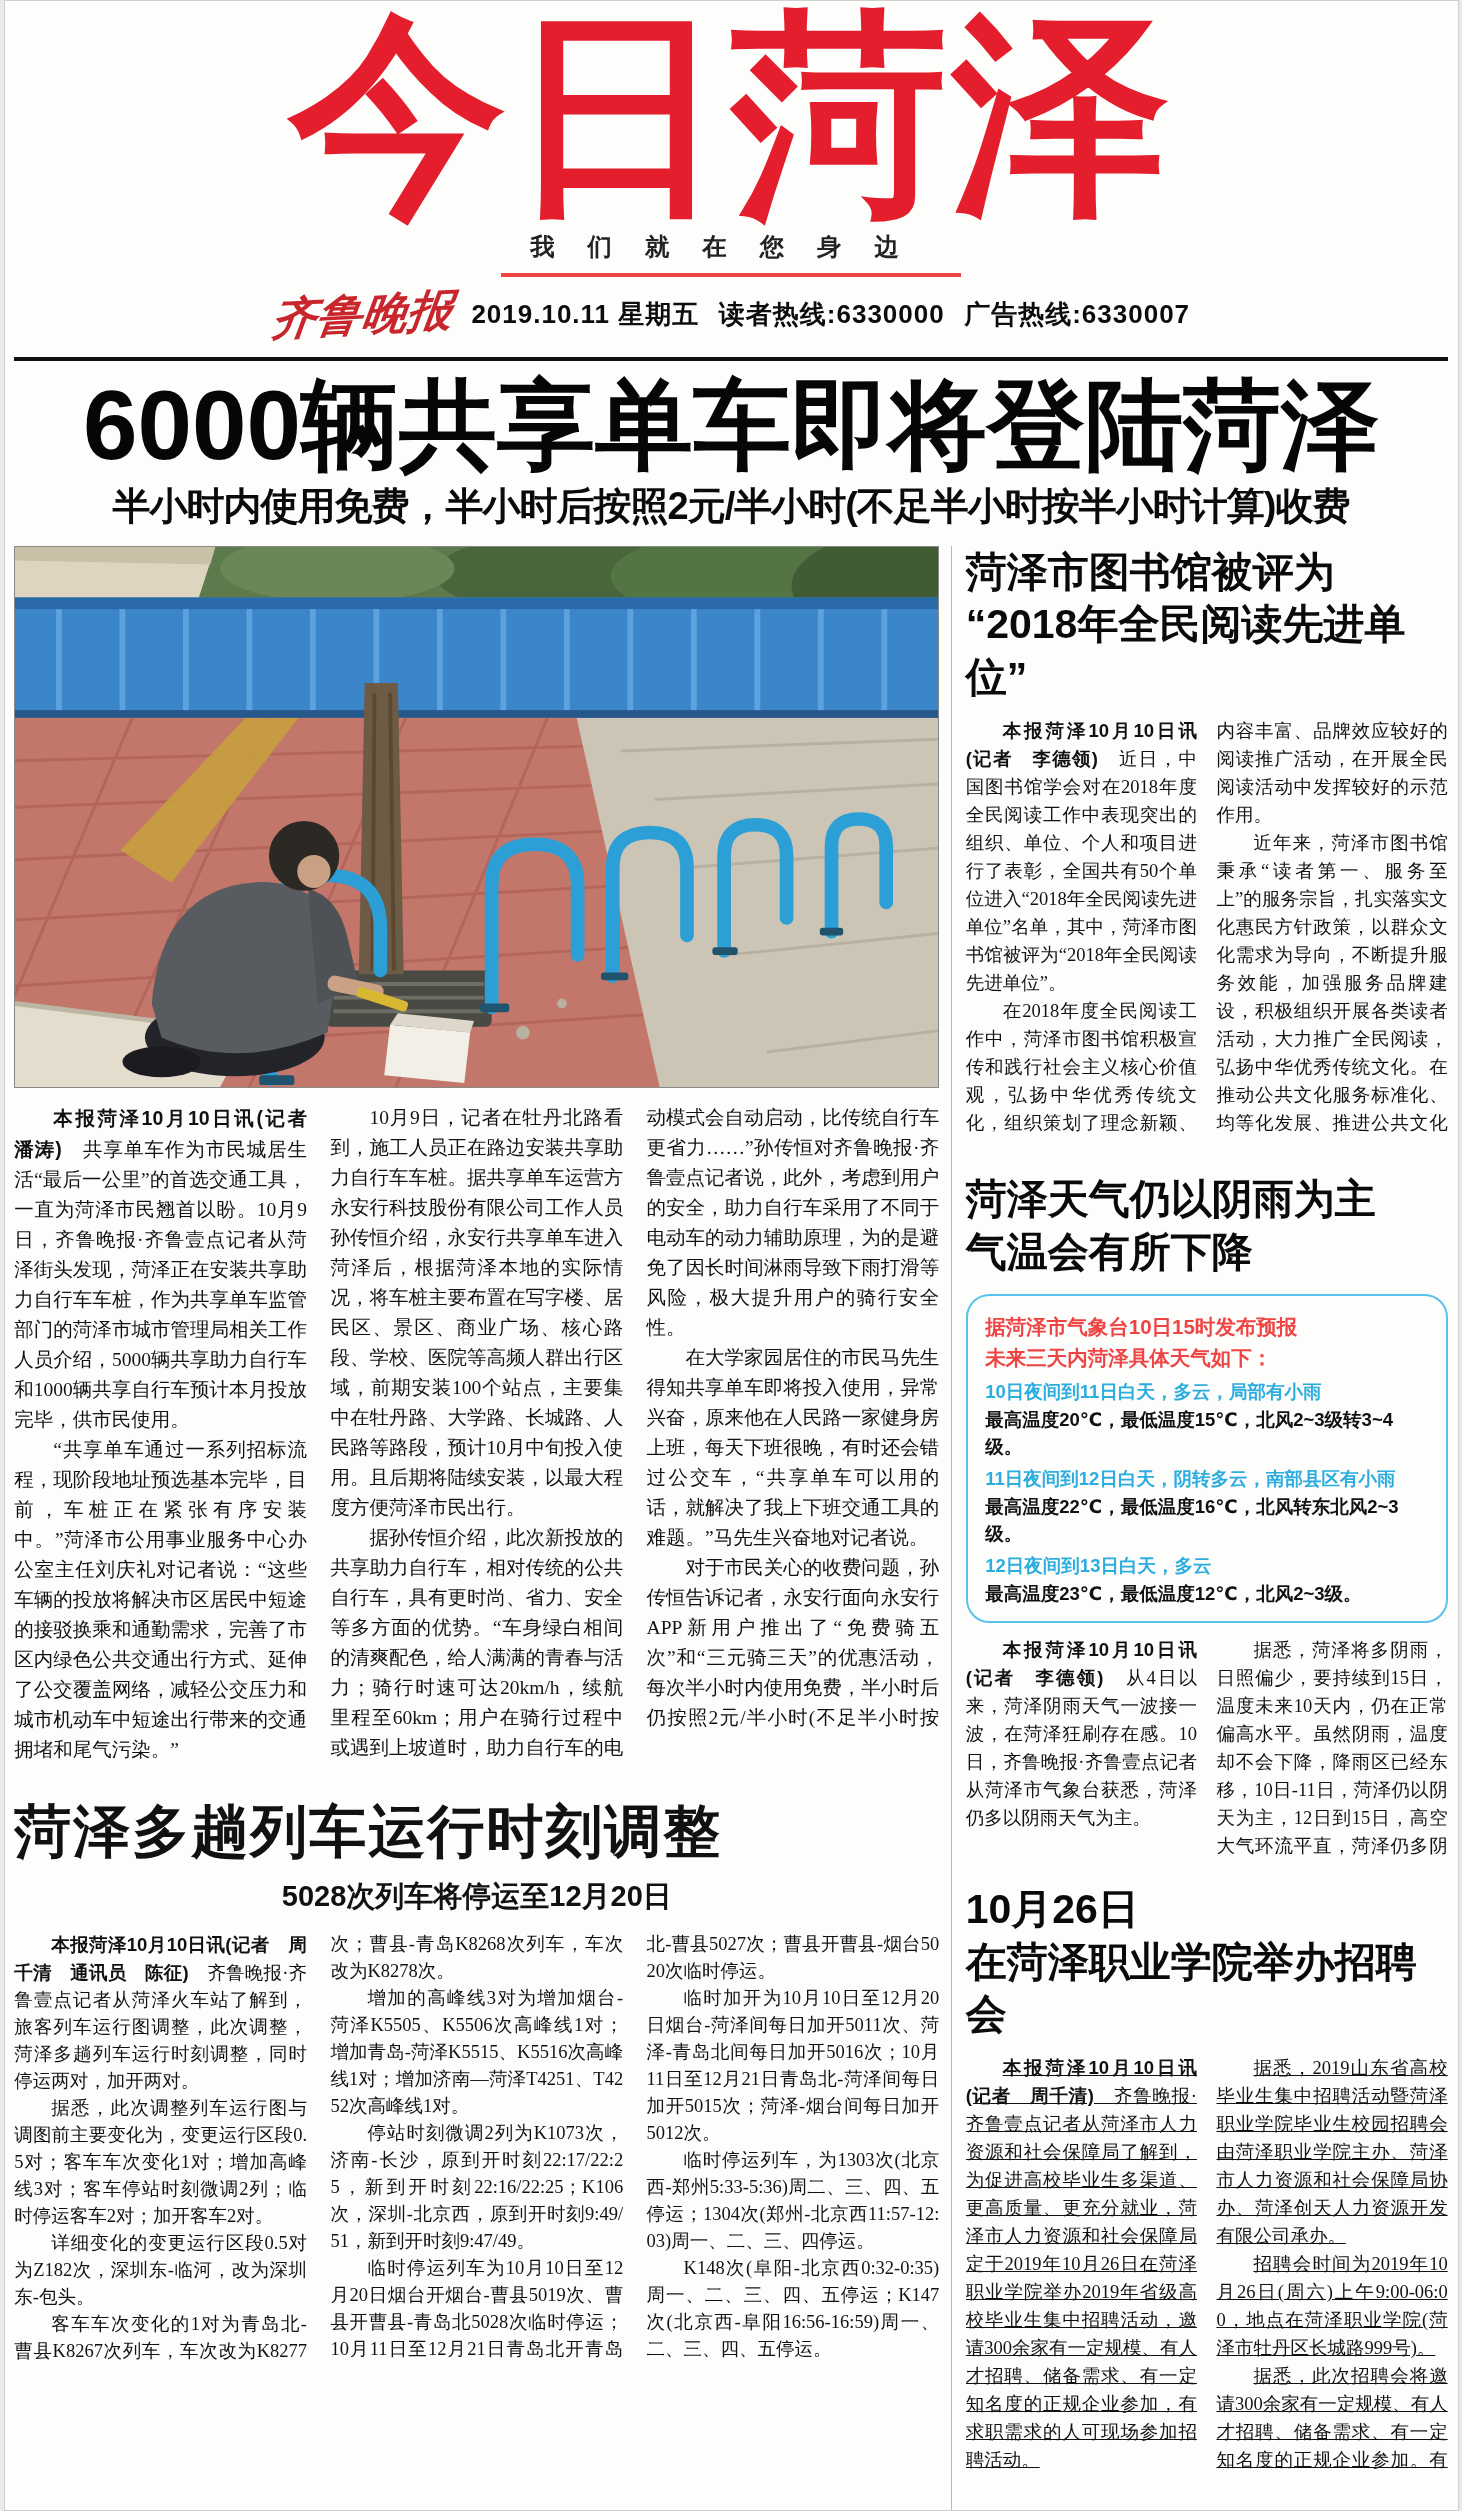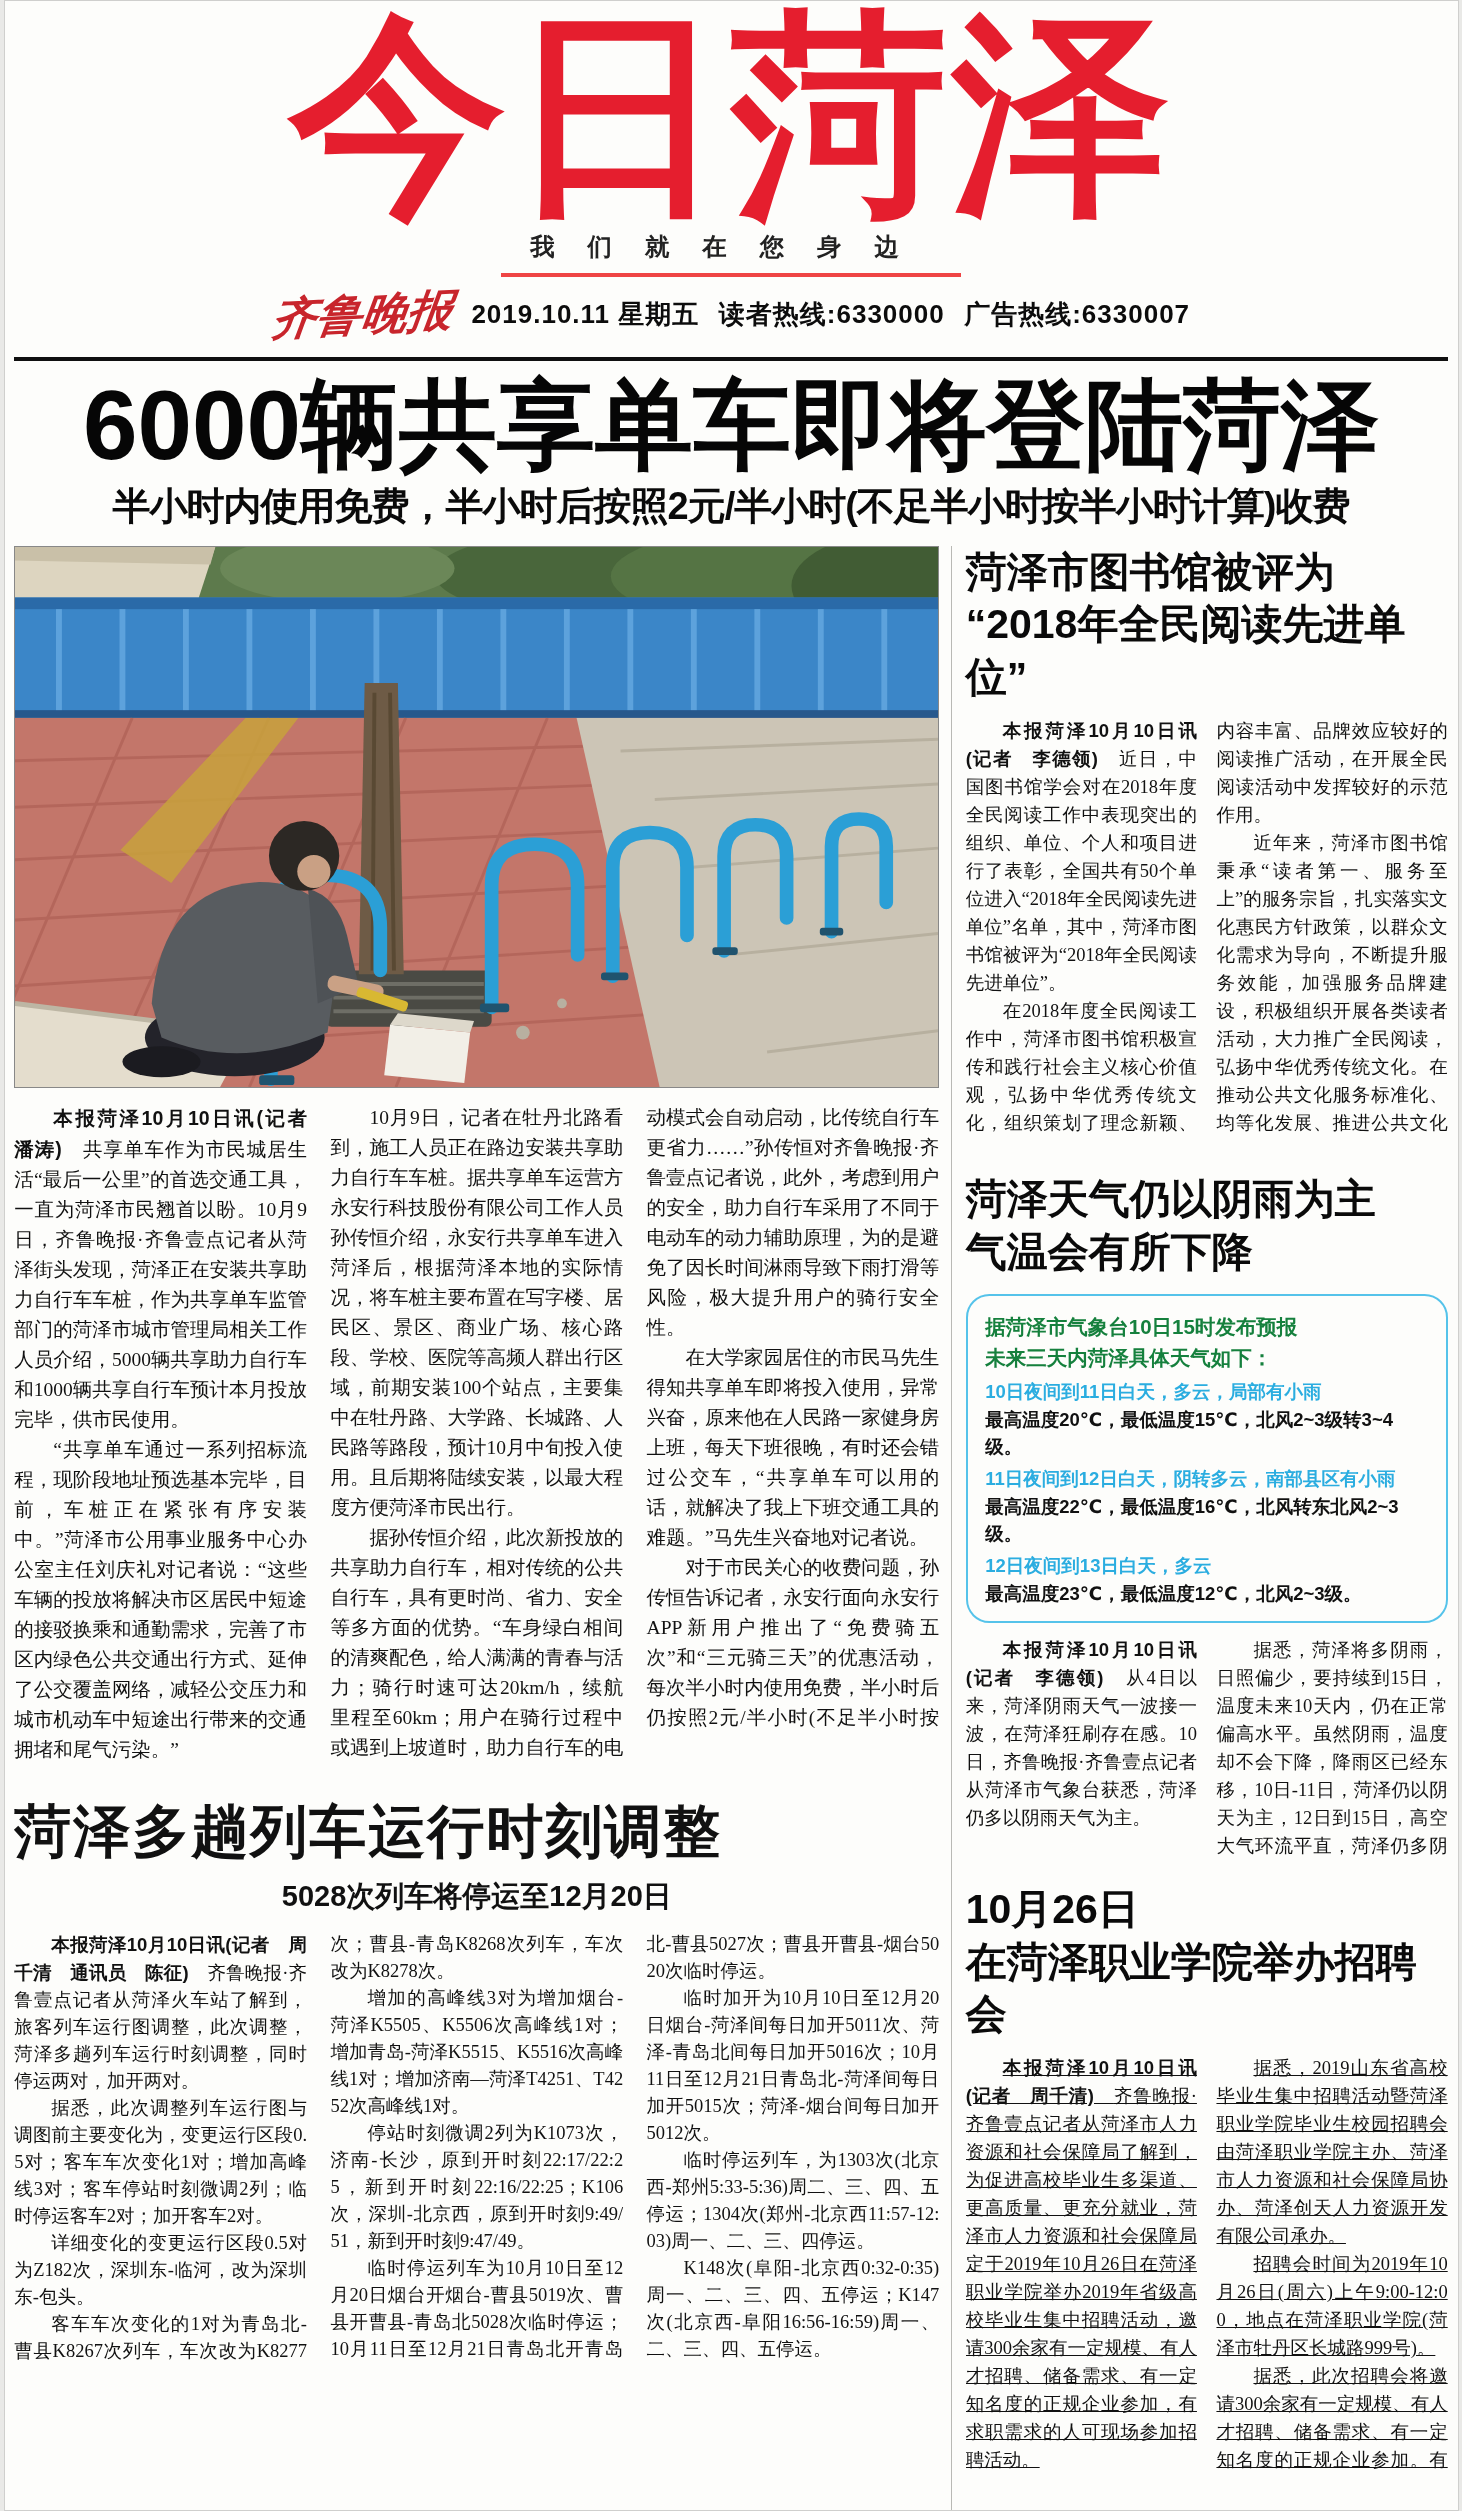--- a/index.html
+++ b/index.html
@@ -73,21 +73,21 @@
     margin-top:13.7px; overflow:hidden;
     column-count:2; column-gap:19.5px; column-fill:auto;
     font-size:18.5px; line-height:28px;
   }
   .lib-body { height:441px; }
   .weather-sec { margin-top:15.6px; }
   .weather-box {
     border:2.9px solid #55c3ea; border-radius:23.4px; padding:15.6px 17.6px 13.7px; margin-top:15.6px;
     font-family:"Liberation Sans","DejaVu Sans",sans-serif;
   }
-  .box-intro { color:#15803d; font-weight:800; font-size:20.5px; line-height:31px; }
+  .box-intro { color:#ef4444; font-weight:800; font-size:20.5px; line-height:31px; }
   .fc-head { color:#2badе0; }
   .fc-head { color:#2bade0; font-weight:800; font-size:18.5px; line-height:29px; margin-top:3.9px; }
   .fc-detail { color:#111; font-weight:700; font-size:18.5px; line-height:27px; }
   .weather-body { height:229px; }
   .job-sec { margin-top:17.6px; }
   .job-body { height:444px;text-decoration:underline; }
   
   .banner { position:relative; margin-top:13.7px; height:137px; background:#c6e3e9; border-radius:5.9px; overflow:hidden; }
   .banner-inner {
     position:absolute; left:15.6px; top:19.5px; width:421px; height:98px;
@@ -292,21 +292,21 @@
       </div>
 
       <div class="job-sec">
         <div class="sec-title">
           <div>10月26日</div>
           <div>在菏泽职业学院举办招聘会</div>
         </div>
         <div class="sec-body job-body">
           <p class="para"><b class="lead">本报菏泽10月10日讯(记者　周千清)　</b><span>齐鲁晚报·齐鲁壹点记者从菏泽市人力资源和社会保障局了解到，为促进高校毕业生多渠道、更高质量、更充分就业，菏泽市人力资源和社会保障局定于2019年10月26日在菏泽职业学院举办2019年省级高校毕业生集中招聘活动，邀请300余家有一定规模、有人才招聘、储备需求、有一定知名度的正规企业参加，有求职需求的人可现场参加招聘活动。</span></p>
           <p class="para">据悉，2019山东省高校毕业生集中招聘活动暨菏泽职业学院毕业生校园招聘会由菏泽职业学院主办、菏泽市人力资源和社会保障局协办、菏泽创天人力资源开发有限公司承办。</p>
-          <p class="para">招聘会时间为2019年10月26日(周六)上午9:00-12:00，地点在菏泽职业学院(菏泽市牡丹区长城路999号)。</p>
+          <p class="para">招聘会时间为2019年10月26日(周六)上午9:00-06:00，地点在菏泽职业学院(菏泽市牡丹区长城路999号)。</p>
           <p class="para">据悉，此次招聘会将邀请300余家有一定规模、有人才招聘、储备需求、有一定知名度的正规企业参加。有求职需求的市民可到现场参加招聘会。</p>
         </div>
       </div>
 
       <div class="banner">
         <div class="banner-inner">
           
           
           
         </div>

